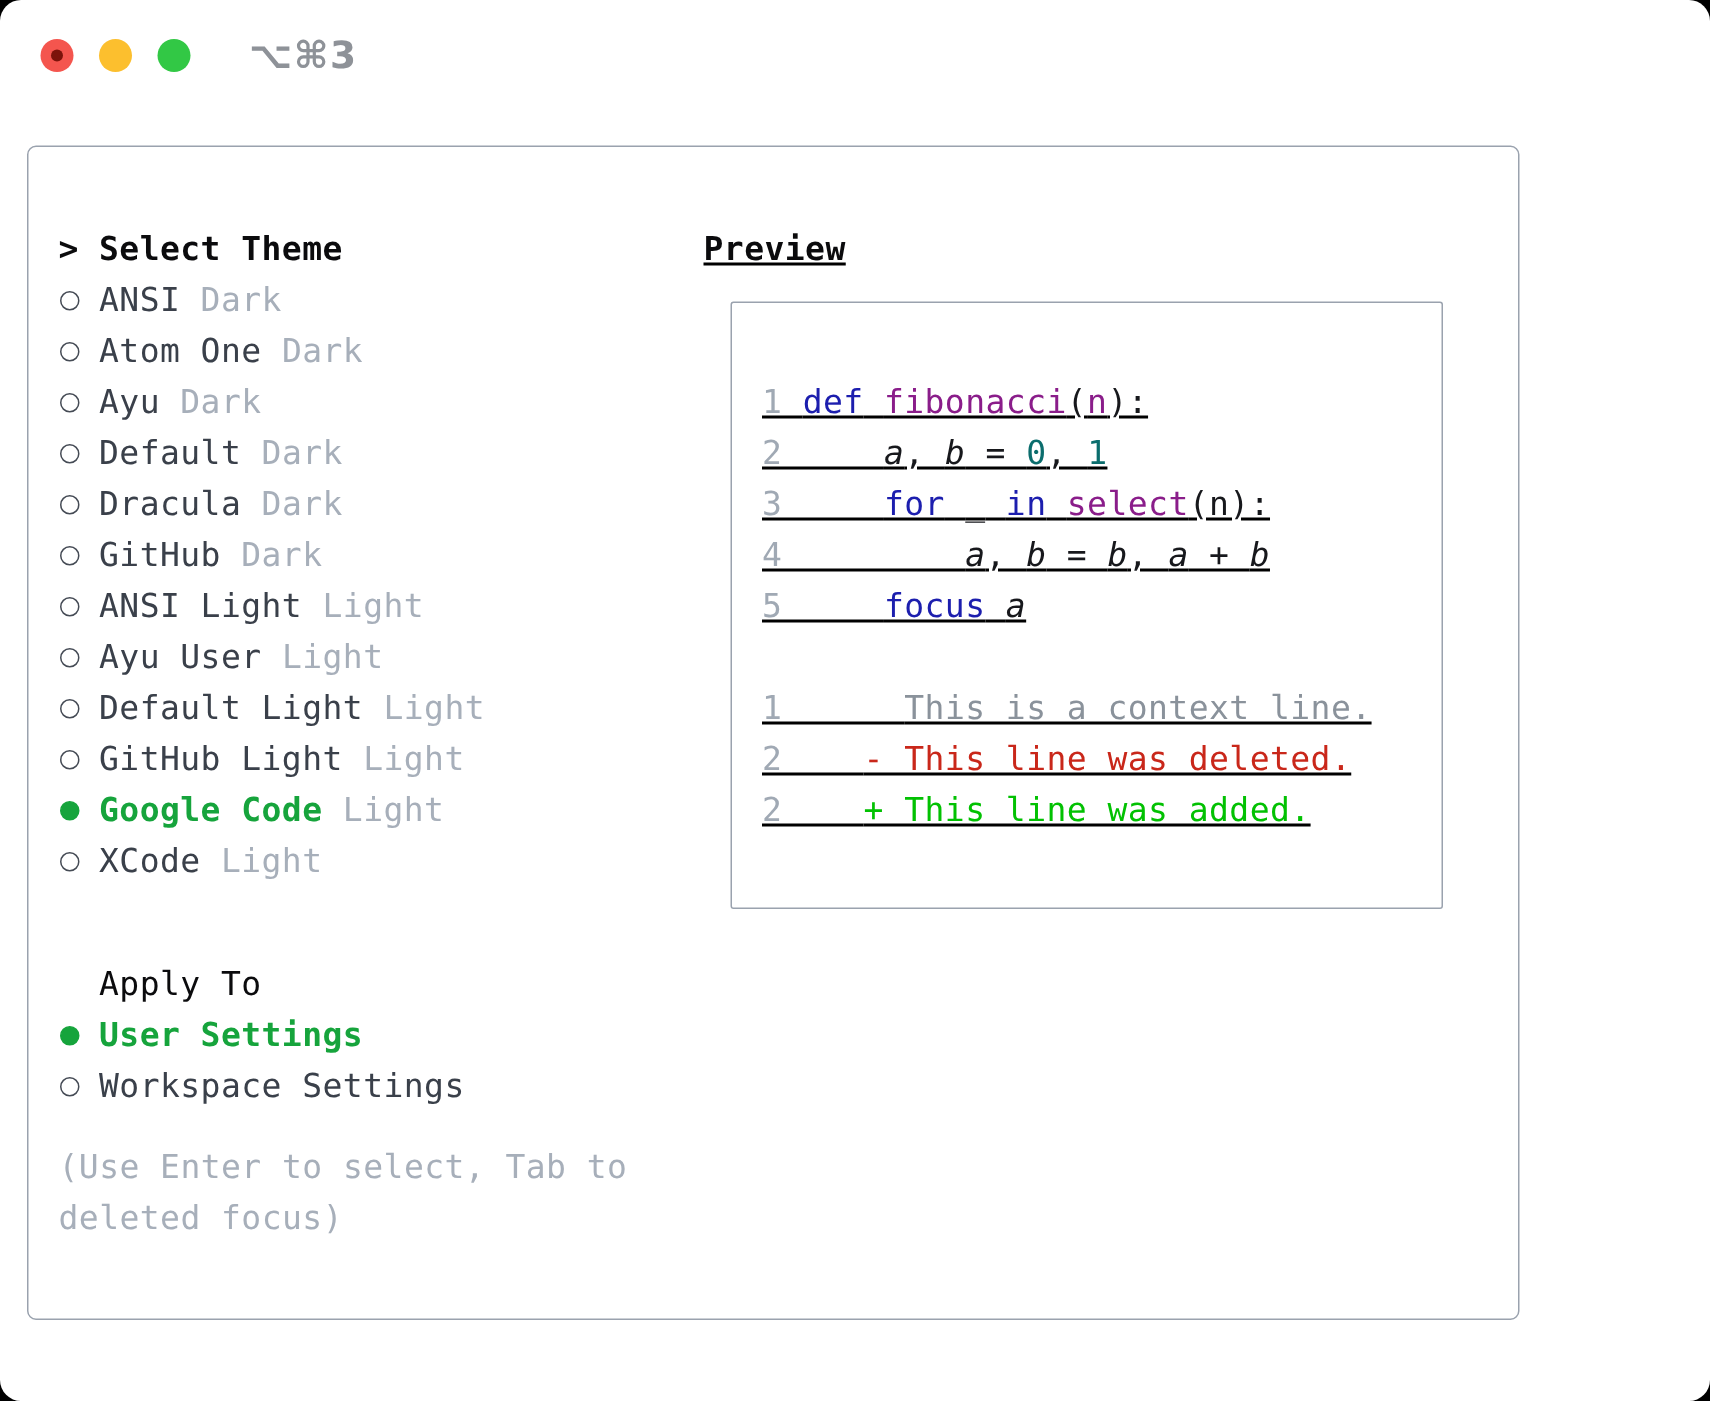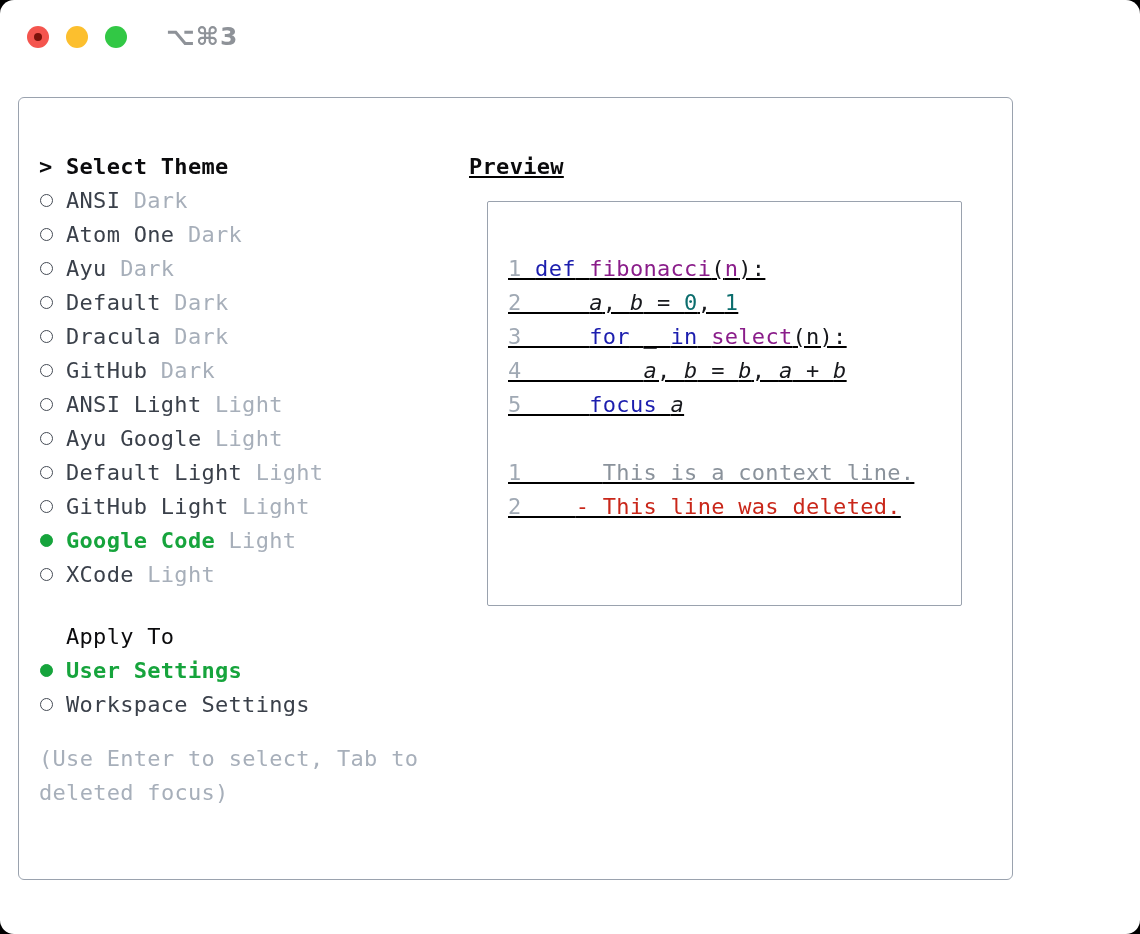--- a/index.html
+++ b/index.html
@@ -27,21 +27,21 @@
   .marker { width:27px; flex:0 0 27px; display:flex; align-items:center; }
   .radio { width:13px; height:13px; border-radius:50%; border:1.5px solid var(--circle); margin-left:1px; }
   .radio.sel { background:var(--ui-green); border-color:var(--ui-green); }
   .hdr { font-weight:bold; color:var(--header); }
   .prefix { color:var(--header); font-size:22px; }
   .t-name { color:var(--text); white-space:pre; }
   .t-name.sel { color:var(--ui-green);font-weight:bold; }
   .t-variant { color:var(--muted); white-space:pre; }
   
   .left-col { position:absolute; left:20px; top:51px; width:440px; }
-  .apply-hdr { margin-top:28px; color:var(--header); }
+  .apply-hdr { margin-top:48px; color:var(--header); }
   .hint { margin-top:20px; }
   .hint .row { color:var(--muted); white-space:pre; }
   
   .right-col { position:absolute; left:450px; top:51px; width:500px;text-decoration:underline; }
   .preview-box { margin-left:18px; margin-top:18px; width:475px; height:405px;
     border:1.5px solid var(--border); border-radius:2px; background:#fff;
     padding:50px 0 0 20px; overflow:hidden; }
   .code-line { height:34px; line-height:34px; white-space:pre; font-size:22px; letter-spacing:0.3px; }
   .seg-num { color:var(--linenum); }
   .seg-pl  { color:var(--plain); }
@@ -124,21 +124,21 @@
             <span class="marker">
               <span class="radio"></span>
             </span>
             <span class="t-name">ANSI Light</span>
             <span class="t-variant"> Light</span>
           </div>
           <div class="row">
             <span class="marker">
               <span class="radio"></span>
             </span>
-            <span class="t-name">Ayu Google</span>
+            <span class="t-name">Ayu User</span>
             <span class="t-variant"> Light</span>
           </div>
           <div class="row">
             <span class="marker">
               <span class="radio"></span>
             </span>
             <span class="t-name">Default Light</span>
             <span class="t-variant"> Light</span>
           </div>
           <div class="row">
@@ -197,18 +197,19 @@
       <div class="preview-box">
         <div id="code-block">
             <div class="code-line"><span class="seg-num">1 </span><span class="seg-kw">def</span><span class="seg-pl"> </span><span class="seg-fn">fibonacci</span><span class="seg-pl">(</span><span class="seg-fn">n</span><span class="seg-pl">):</span></div>
             <div class="code-line"><span class="seg-num">2     </span><span class="seg-var">a</span><span class="seg-pl">, </span><span class="seg-var">b</span><span class="seg-pl"> = </span><span class="seg-lit">0</span><span class="seg-pl">, </span><span class="seg-lit">1</span></div>
             <div class="code-line"><span class="seg-num">3     </span><span class="seg-kw">for</span><span class="seg-pl"> </span><span class="seg-var">_</span><span class="seg-pl"> </span><span class="seg-kw">in</span><span class="seg-pl"> </span><span class="seg-fn">select</span><span class="seg-pl">(n):</span></div>
             <div class="code-line"><span class="seg-num">4         </span><span class="seg-var">a</span><span class="seg-pl">, </span><span class="seg-var">b</span><span class="seg-pl"> = </span><span class="seg-var">b</span><span class="seg-pl">, </span><span class="seg-var">a</span><span class="seg-pl"> + </span><span class="seg-var">b</span></div>
             <div class="code-line"><span class="seg-num">5     </span><span class="seg-kw">focus</span><span class="seg-pl"> </span><span class="seg-var">a</span></div>
             <div class="code-line"></div>
             <div class="code-line"><span class="seg-num">1      </span><span class="seg-ctx">This is a context line.</span></div>
             <div class="code-line"><span class="seg-num">2    </span><span class="seg-del">- This line was deleted.</span></div>
+            <div class="code-line"><span class="seg-num">2    </span><span class="seg-add">+ This line was added.</span></div>
           </div>
       </div>
     </div>
 
   </div>
 </div>
 
 </body></html>

